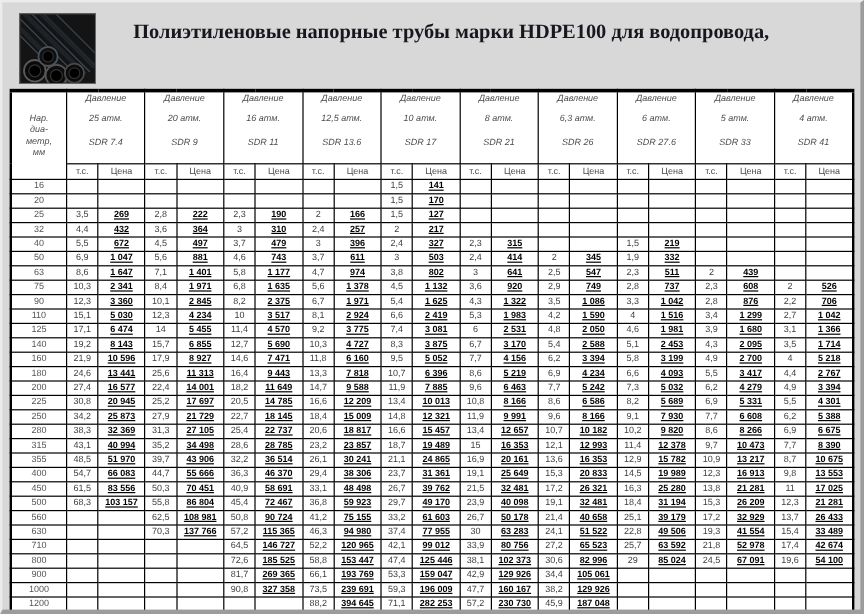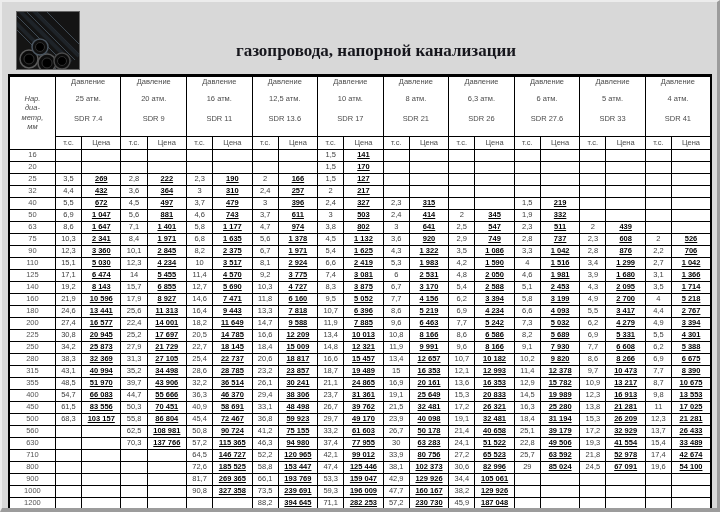--- a/index.html
+++ b/index.html
@@ -33,21 +33,21 @@
     background:#fff;
     border:2px solid #000;border-top:3px solid #000;
   }
   th,td{
     border:1px solid #000;
     padding:0;text-align:center;vertical-align:middle;
     font-size:7.5px;line-height:1;color:#444;
     white-space:nowrap;overflow:hidden;
   }
   th.group{height:58px;font-weight:normal;color:#4d4d4d;}
-  th.group .gline{display:block;}
+  th.group .gline{display:block;font-style:italic;}
   th.group .gl1{margin-bottom:9px;margin-top:1px;}
   th.group .gl2{margin-bottom:13px;}
   th.group .gl3{margin-bottom:13px;}
   th.dia{font-weight:normal;color:#4d4d4d;line-height:1.25;font-style:italic;}
   tr.sub th{height:12px;font-weight:normal;color:#4d4d4d;}
   tbody td{height:11px;}
   td.dia{color:#555;}
   td.tc{color:#3d3d3d;}
   td.price{font-weight:bold;color:#000;text-decoration:underline;}
 </style>
@@ -76,22 +76,21 @@
       <circle cx="12" cy="47" r="5" fill="#000" stroke="#333" stroke-width="1"></circle>
       <circle cx="30" cy="51" r="9" fill="#0c0c0c" stroke="#555" stroke-width="1.5"></circle>
       <circle cx="30" cy="51" r="5" fill="#000" stroke="#333" stroke-width="1"></circle>
       <circle cx="23" cy="35" r="8" fill="#101010" stroke="#4a5560" stroke-width="1.5"></circle>
       <circle cx="23" cy="35" r="4.5" fill="#000" stroke="#2e2e2e" stroke-width="1"></circle>
       <circle cx="45" cy="49" r="8" fill="#0c0c0c" stroke="#4a4a4a" stroke-width="1.5"></circle>
       <circle cx="45" cy="49" r="4.5" fill="#000" stroke="#2e2e2e" stroke-width="1"></circle>
     </g>
   </svg>
   <div class="title">
-    <br>
-    <span>газопровода, напорной канализации</span>
+    <span>Полиэтиленовые напорные трубы марки HDPE100 для водопровода,</span><br>
   </div>
 </div>
 
 <table>
   <colgroup id="cols">
       <col style="width: 46px;">
       <col style="width: 26px;">
       <col style="width: 39px;">
       <col style="width: 26px;">
       <col style="width: 39px;">

